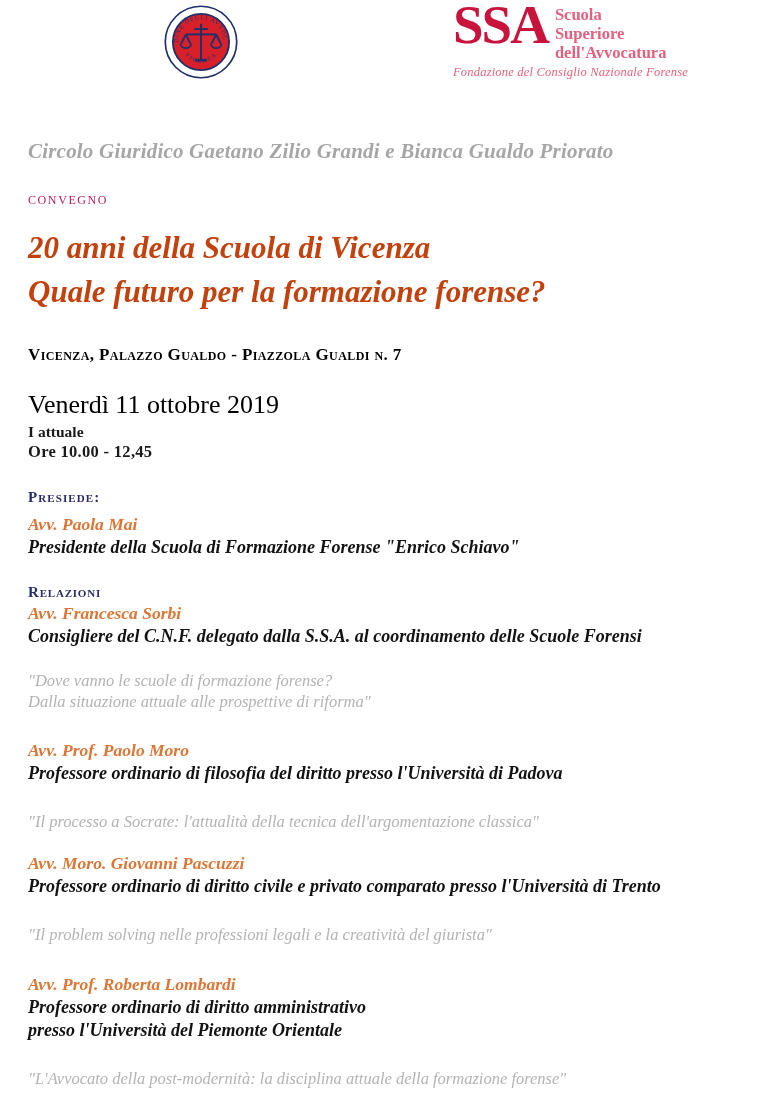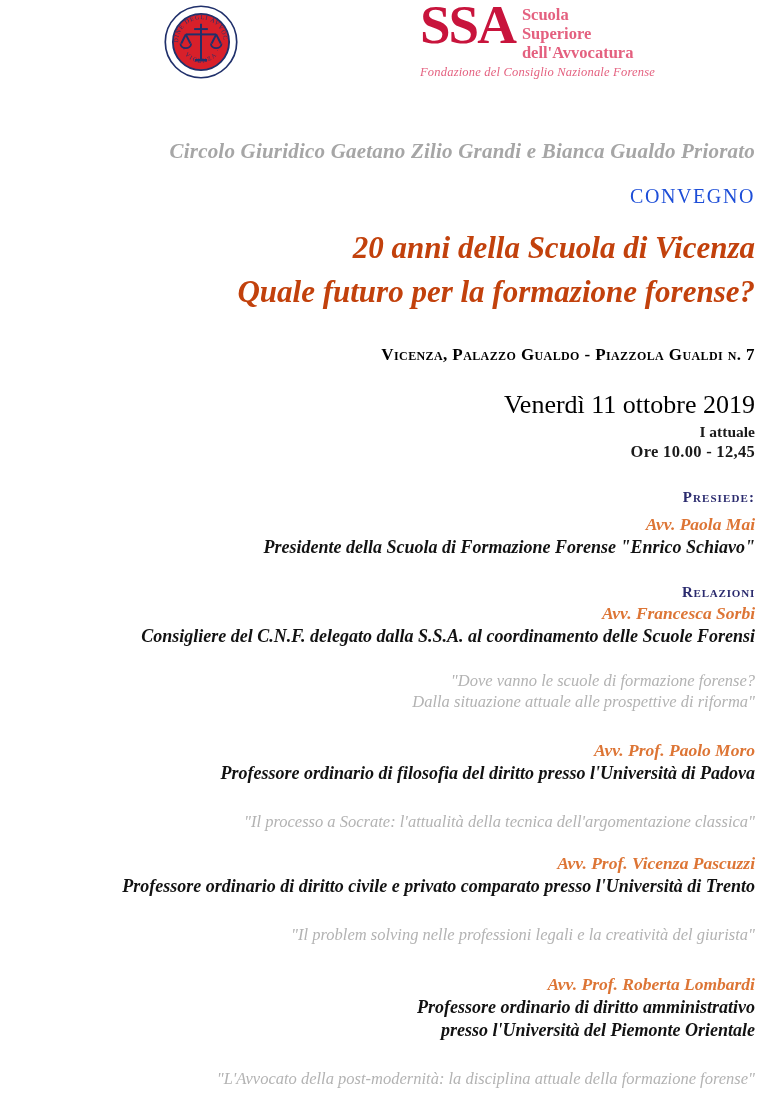--- a/index.html
+++ b/index.html
@@ -25,21 +25,21 @@
     position: absolute;
     left: 163px;
     top: 4px;
     width: 76px;
     height: 76px;
   }
   .crest svg { display: block; width: 76px; height: 76px; }
 
   .ssa-block {
     position: absolute;
-    left: 420px;
+    left: 453px;
     top: 4px;
     width: 285px;
   }
   .ssa-row {
     display: flex;
     align-items: flex-start;
   }
   .ssa-mark {
     font-family: "Liberation Serif", "DejaVu Serif", serif;
     font-weight: bold;
@@ -63,36 +63,36 @@
     font-style: italic;
     font-size: 12.5px;
     color: #e4607f;
     letter-spacing: 0.2px;
     white-space: nowrap;
   }
 
   
   .sheet {
     padding: 0 28px;
-    text-align: right;
+    text-align: left;
   }
 
   .org-line {
     margin-top: 47px;
     font-style: italic;
     font-weight: bold;
     font-size: 21px;
     color: #a6a6a6;
     letter-spacing: 0.2px;
   }
 
   .convegno {
-    margin-top: 21px;
-    font-size: 20px;
-    color: #1d4ed8;
+    margin-top: 29px;
+    font-size: 12px;
+    color: #be185d;
     letter-spacing: 1.6px;
   }
 
   .title {
     color: #c2410c;
     font-style: italic;
     font-weight: bold;
     font-size: 31px;
     line-height: 1.42;
     margin-top: 18px;
@@ -238,21 +238,21 @@
   <div class="role">Consigliere del C.N.F. delegato dalla S.S.A. al coordinamento delle Scuole Forensi</div>
   <div class="quote">
     <div>"Dove vanno le scuole di formazione forense?</div>
     <div>Dalla situazione attuale alle prospettive di riforma"</div>
   </div>
 
   <div class="speaker spk-gap">Avv. Prof. Paolo Moro</div>
   <div class="role">Professore ordinario di filosofia del diritto presso l'Università di Padova</div>
   <div class="quote gap-lg">"Il processo a Socrate: l'attualità della tecnica dell'argomentazione classica"</div>
 
-  <div class="speaker spk-gap-sm">Avv. Prof. Vicenza Pascuzzi</div>
+  <div class="speaker spk-gap-sm">Avv. Moro. Giovanni Pascuzzi</div>
   <div class="role">Professore ordinario di diritto civile e privato comparato presso l'Università di Trento</div>
   <div class="quote gap-lg">"Il problem solving nelle professioni legali e la creatività del giurista"</div>
 
   <div class="speaker spk-gap">Avv. Prof. Roberta Lombardi</div>
   <div class="role">
     <div>Professore ordinario di diritto amministrativo</div>
     <div>presso l'Università del Piemonte Orientale</div>
   </div>
   <div class="quote gap-lg">"L'Avvocato della post-modernità: la disciplina attuale della formazione forense"</div>
 

